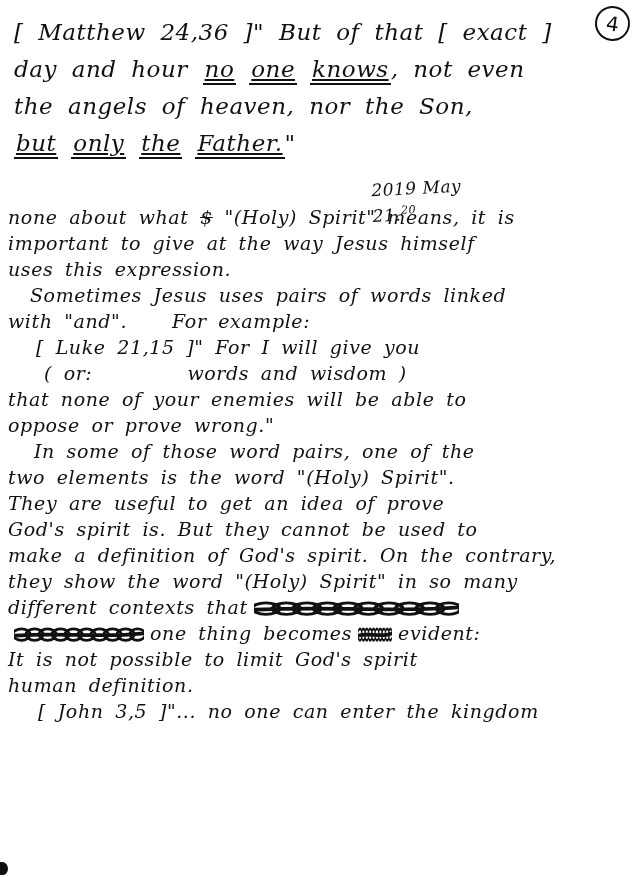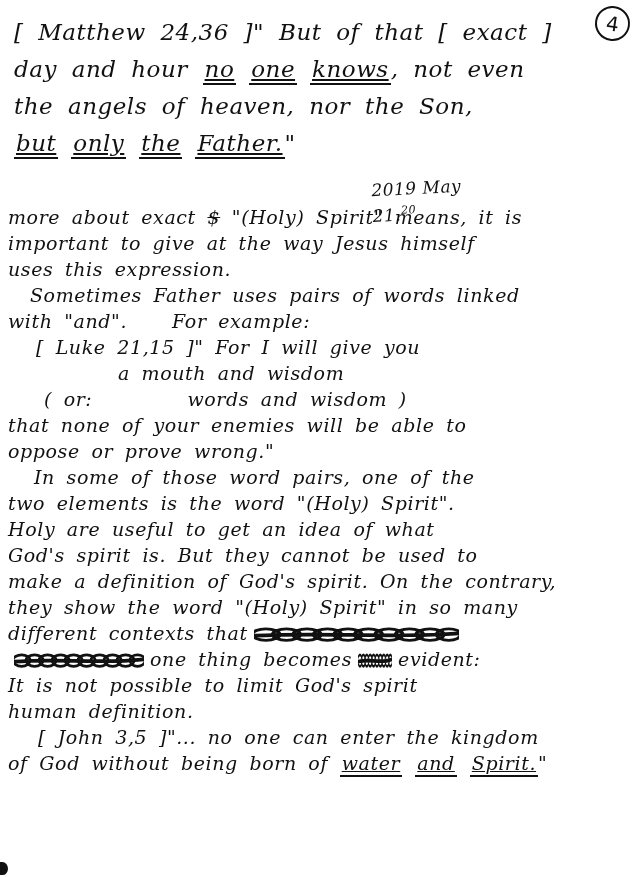--- a/index.html
+++ b/index.html
@@ -59,36 +59,35 @@
     <div class="line"><span>the angels of heaven, nor the Son,</span></div>
     <div class="line"><span class="u">but</span><span class="u">only</span><span class="u">the</span><span class="u">Father.</span><span>"</span></div>
   </div>
 
   <div class="date">
     <div>2019 May</div>
     <div><span>21.</span><sup>20</sup></div>
   </div>
 
   <div class="bd">
-    <div class="line"><span>more about exact </span><span class="xout">$</span><span> "(Holy) Spirit" means, it is</span></div>
+    <div class="line"><span>none about what </span><span class="xout">$</span><span> "(Holy) Spirit" means, it is</span></div>
     <div class="line"><span>important to give at the way Jesus himself</span></div>
     <div class="line"><span>uses this expression.</span></div>
 
-    <div class="line ind-p2"><span>Sometimes Father uses pairs of words linked</span></div>
+    <div class="line ind-p2"><span>Sometimes Jesus uses pairs of words linked</span></div>
     <div class="line"><span>with "and".</span><span class="g45"></span><span>For example:</span></div>
 
     <div class="line ind-lk1"><span>[ Luke 21,15 ]" For I will give you</span></div>
-    <div class="line ind-lk2"><span>a mouth and wisdom</span></div>
     <div class="line ind-lk3"><span>( or:</span><span class="g95"></span><span>words and wisdom )</span></div>
     <div class="line"><span>that none of your enemies will be able to</span></div>
     <div class="line"><span>oppose or prove wrong."</span></div>
 
     <div class="line ind-p3"><span>In some of those word pairs, one of the</span></div>
     <div class="line"><span>two elements is the word "(Holy) Spirit".</span></div>
-    <div class="line"><span>Holy are useful to get an idea of what</span></div>
+    <div class="line"><span>They are useful to get an idea of prove</span></div>
     <div class="line"><span>God's spirit is. But they cannot be used to</span></div>
     <div class="line"><span>make a definition of God's spirit. On the contrary,</span></div>
     <div class="line"><span>they show the word "(Holy) Spirit" in so many</span></div>
     <div class="line"><span>different contexts that</span><svg class="scr" width="205" height="15" viewBox="0 0 120 12" preserveAspectRatio="none">
           <g fill="none" stroke="#111" stroke-width="2.2">
             <ellipse cx="7" cy="6" rx="8" ry="4.6"></ellipse>
             <ellipse cx="19" cy="6" rx="8" ry="4.6"></ellipse>
             <ellipse cx="31" cy="6" rx="8" ry="4.6"></ellipse>
             <ellipse cx="43" cy="6" rx="8" ry="4.6"></ellipse>
             <ellipse cx="55" cy="6" rx="8" ry="4.6"></ellipse>
@@ -126,17 +125,16 @@
             <ellipse cx="91" cy="6" rx="8" ry="4.6"></ellipse>
             <ellipse cx="103" cy="6" rx="8" ry="4.6"></ellipse>
             <ellipse cx="114" cy="6" rx="7" ry="4.6"></ellipse>
             <path d="M0,7 C40,4 80,9 120,5" stroke-width="3"></path>
           </g>
         </svg><span>evident:</span></div>
     <div class="line"><span>It is not possible to limit God's spirit</span></div>
     <div class="line"><span>human definition.</span></div>
 
     <div class="line ind-jn"><span>[ John 3,5 ]"... no one can enter the kingdom</span></div>
-    <div class="line"><span>of God without being born of </span><span class="u">water</span><span class="u">and</span><span class="u">Spirit.</span><span>"</span></div>
   </div>
 
   <div class="blot"></div>
 </div>
 
 </body></html>

